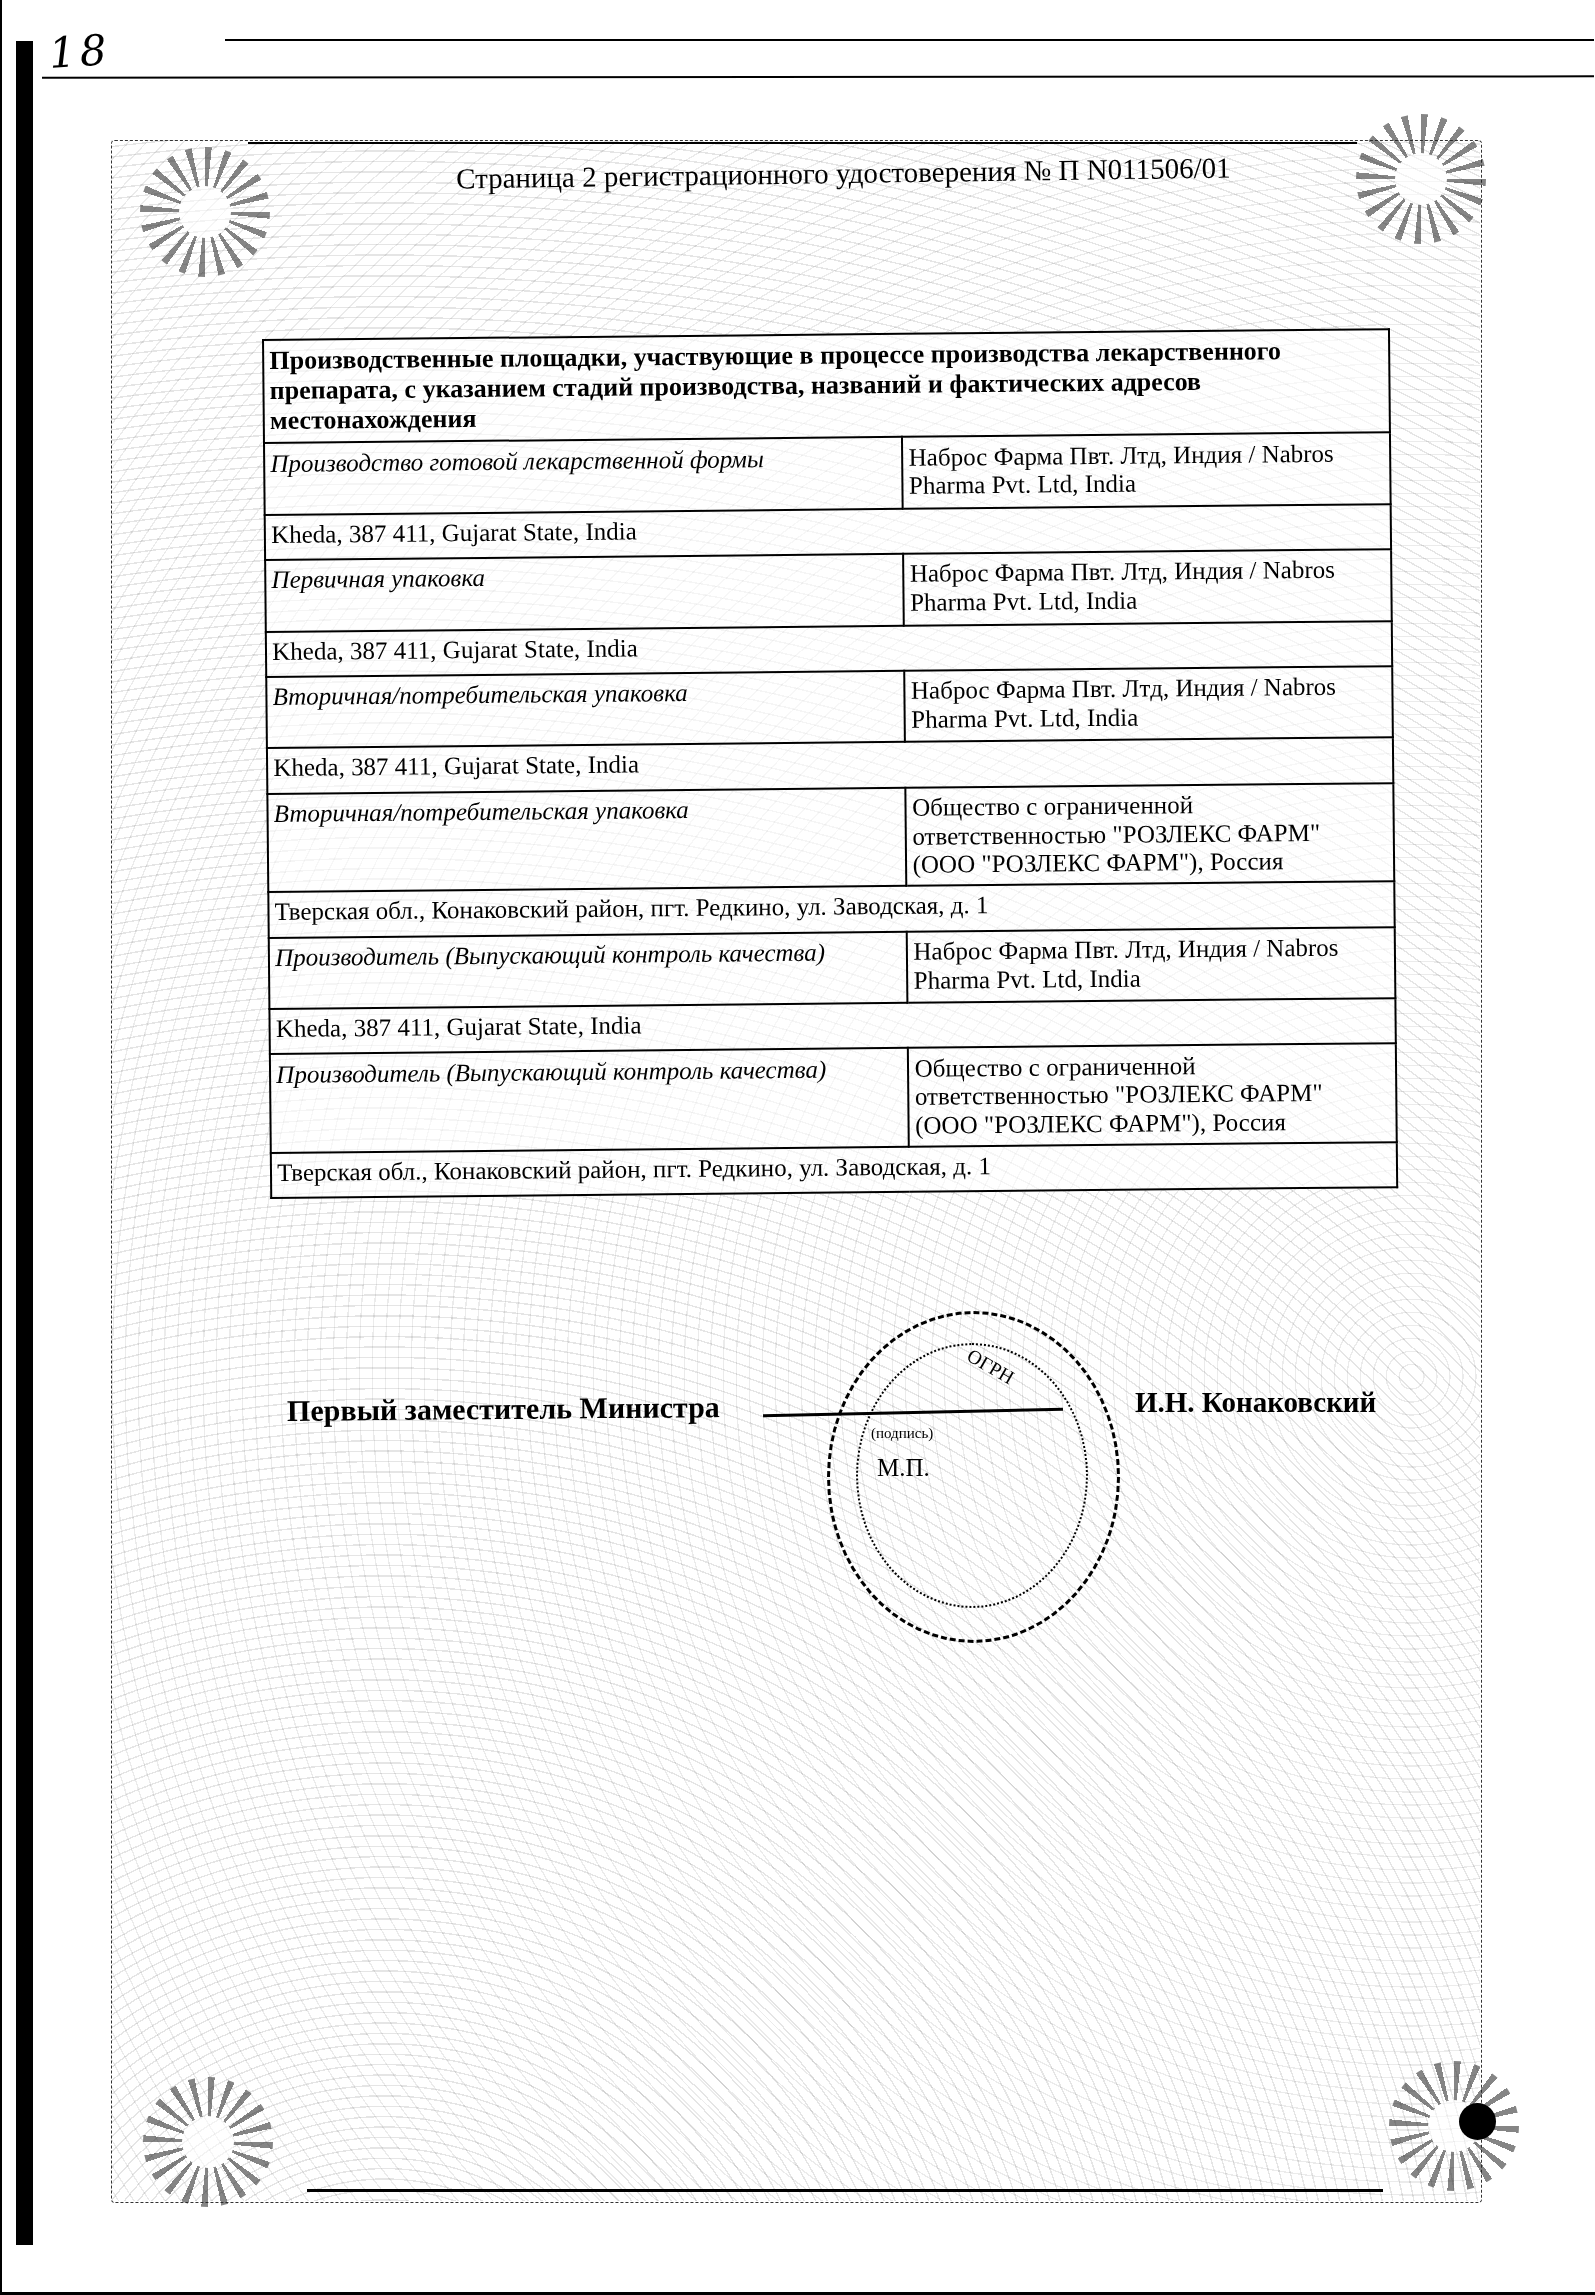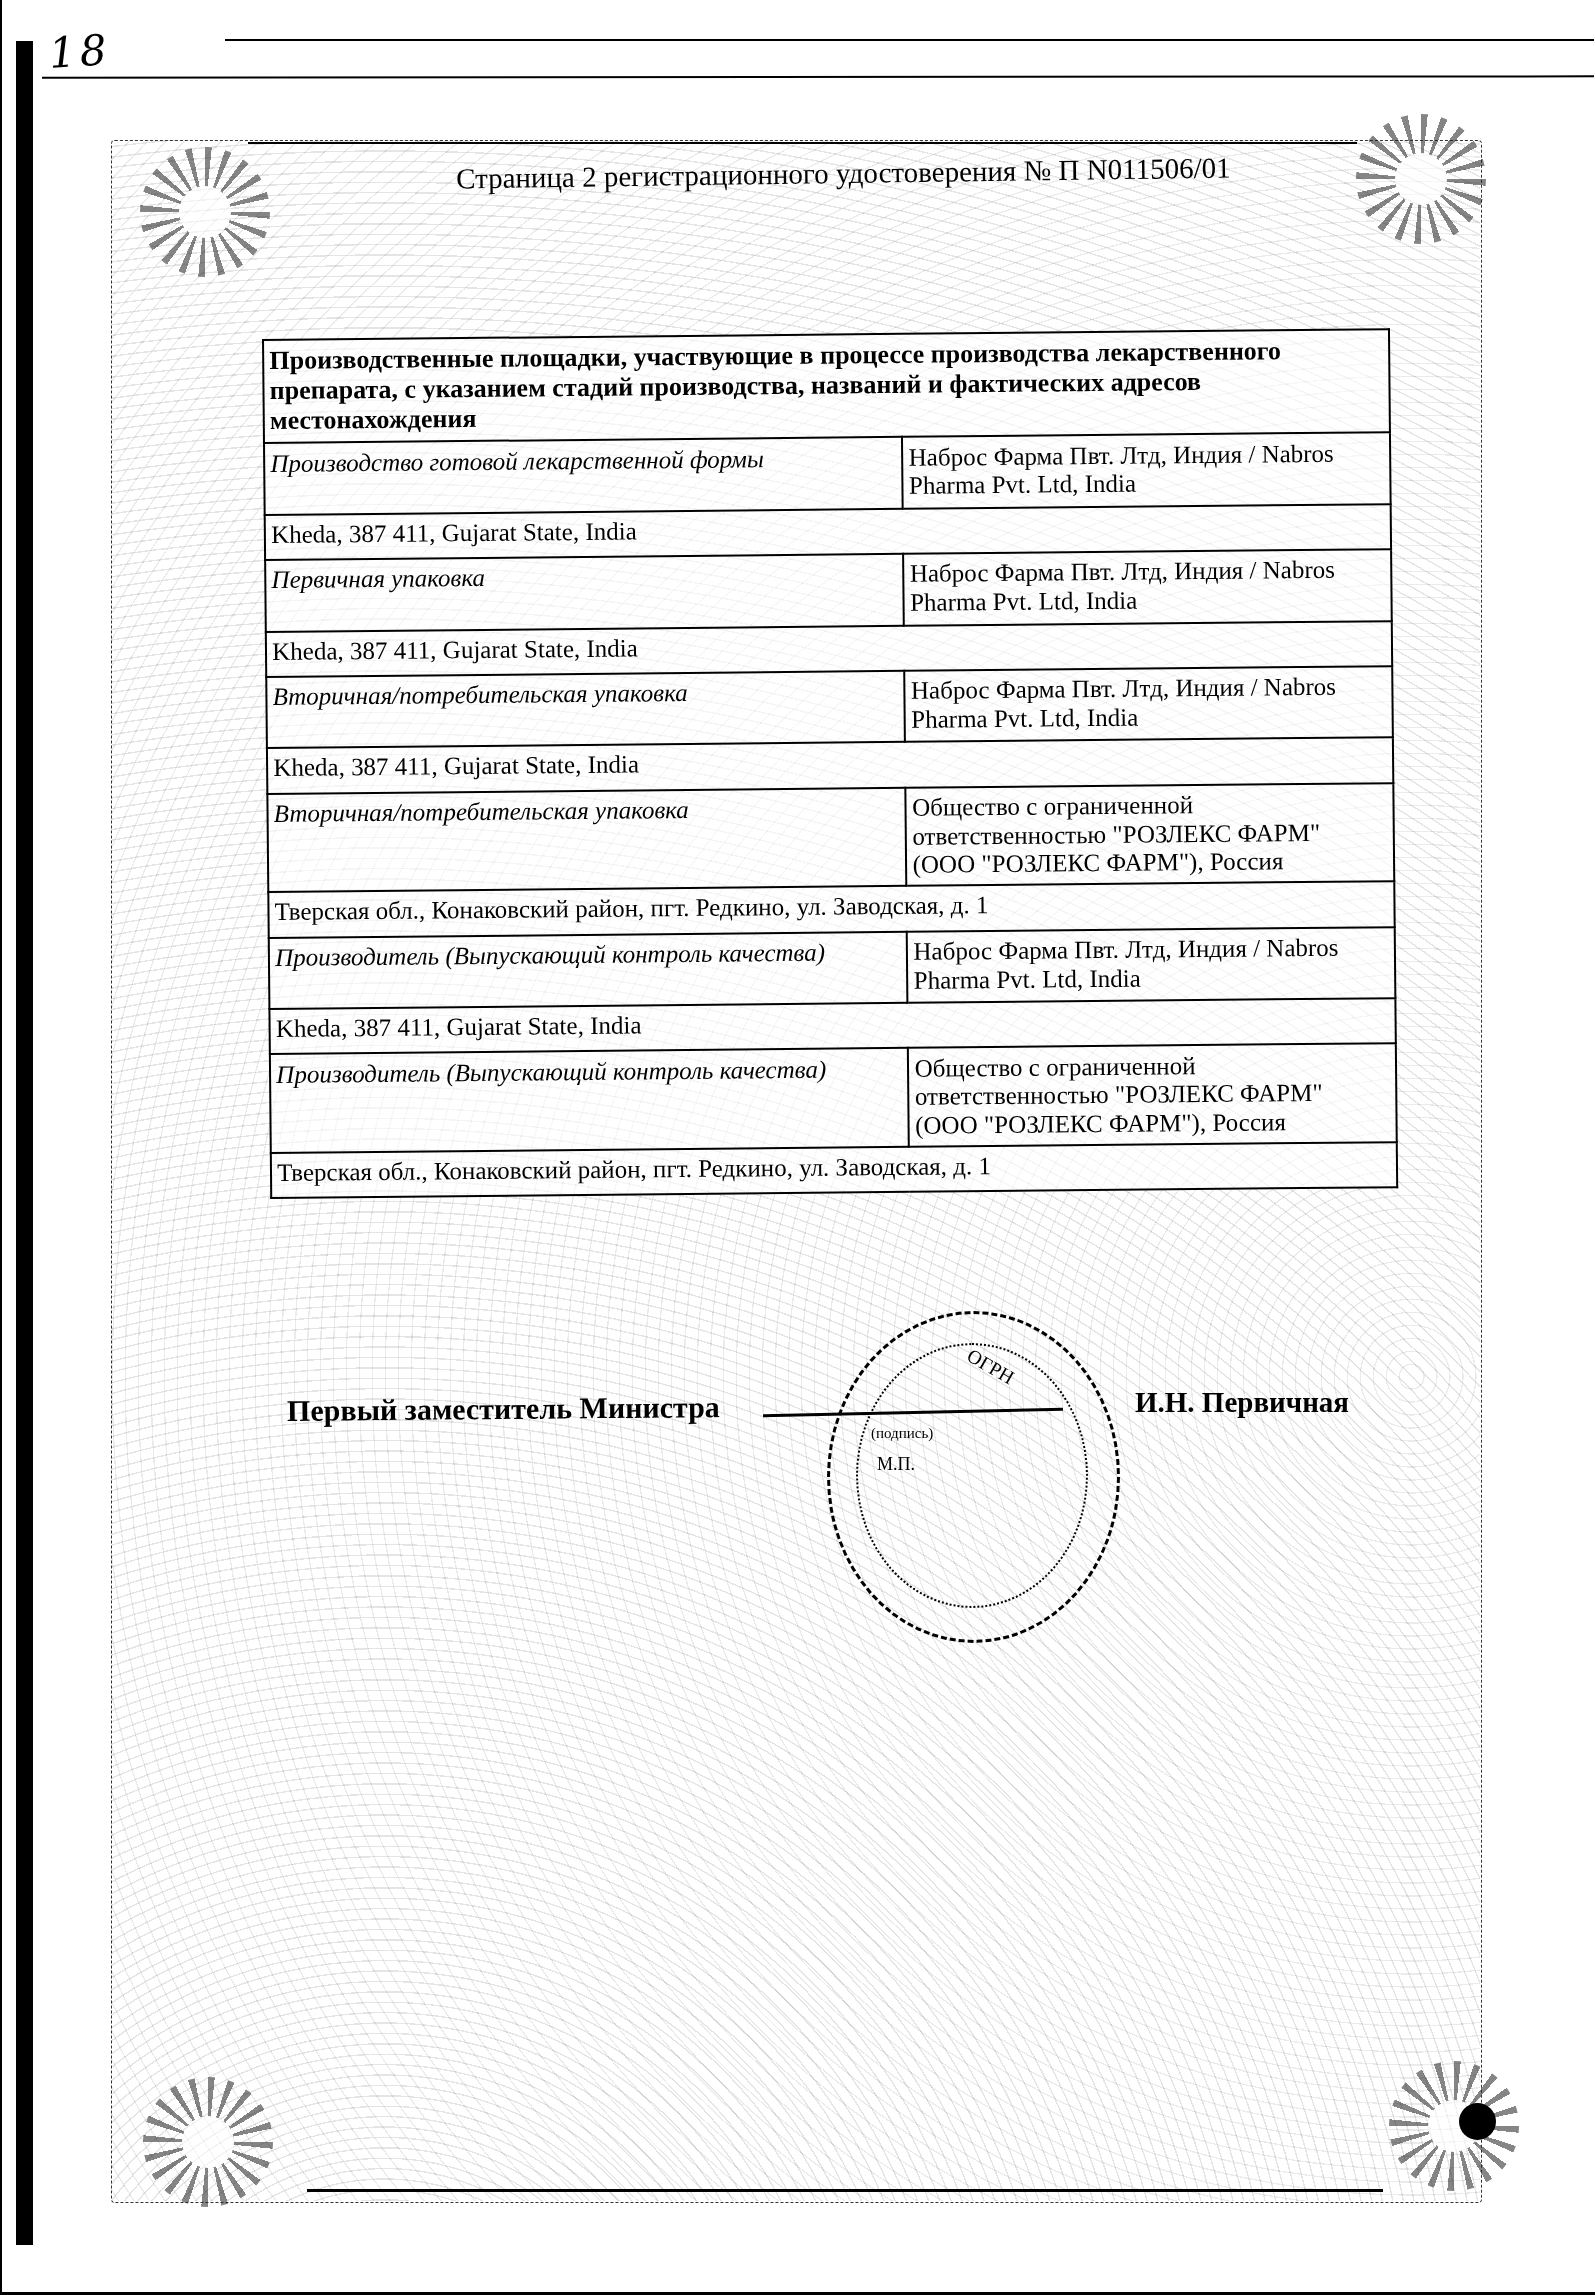--- a/index.html
+++ b/index.html
@@ -29,21 +29,21 @@
   td.stage { font-style:italic; width:626px; height:59px; }
   td.stage.tall { height:85px; }
   td.org { }
   td.addr { height:33px; }
   .sig-line { position:absolute; left:287px; top:1392px; font-size:30px; font-weight:bold; white-space:nowrap; transform:rotate(-0.5deg); }
   .sig-rule { position:absolute; left:763px; top:1411px; width:300px; height:2.6px; background:#000; transform:rotate(-1.2deg); }
   .sig-name { position:absolute; left:1135px; top:1386px; font-size:29px; font-weight:bold; white-space:nowrap; }
   .seal { position:absolute; left:827px; top:1311px; width:287px; height:326px; border-radius:50%; border:3.3px dashed #000; }
   .seal-inner { position:absolute; left:26px; top:29px; width:228px; height:261px; border-radius:50%; border:2px dotted #000; }
   .seal-sub { position:absolute; left:871px; top:1425px; font-size:15px; }
-  .seal-mp { position:absolute; left:877px; top:1454px; font-size:18px; }
+  .seal-mp { position:absolute; left:877px; top:1454px; font-size:25px; }
   .seal-ogrn { position:absolute; left:965px; top:1356px; font-size:19.6px; transform:rotate(30deg); }
   .black-dot { position:absolute; left:1459px; top:2103px; width:37px; height:37px; border-radius:50%; background:#000; }
 </style>
 </head>
 <body>
 
 <div class="edge-left"></div>
 <div class="edge-bottom"></div>
 <div class="margin-bar"></div>
 <div class="top-rule-1"></div>
@@ -110,18 +110,18 @@
       </tr>
 </tbody>
   </table>
 
 <div class="seal">
   <div class="seal-inner"></div>
 </div>
 <div class="seal-ogrn">ОГРН</div>
 <div class="sig-line">Первый заместитель Министра</div>
 <div class="sig-rule"></div>
-<div class="sig-name">И.Н. Первичная</div>
+<div class="sig-name">И.Н. Конаковский</div>
 <div class="seal-sub">(подпись)</div>
 <div class="seal-mp">М.П.</div>
 
 <div class="black-dot"></div>
 
 
 </body></html>

